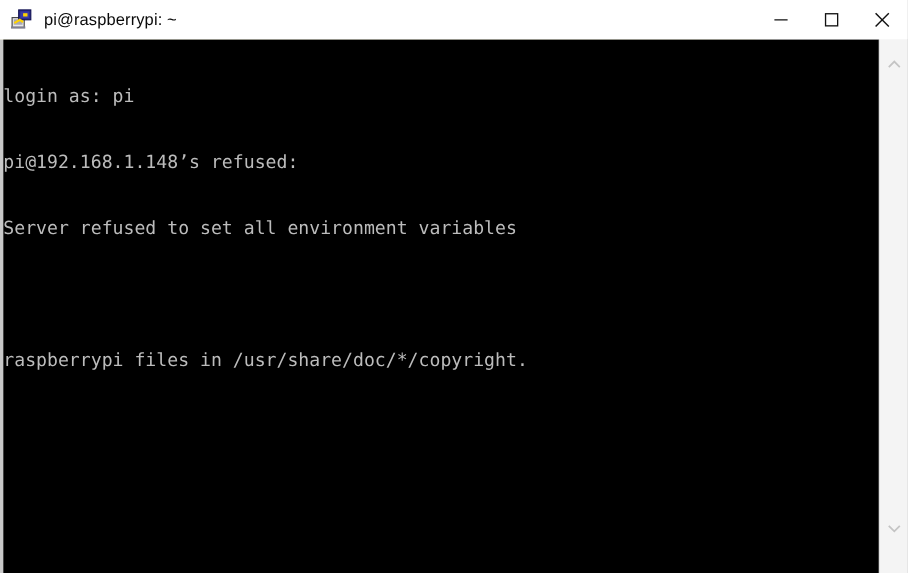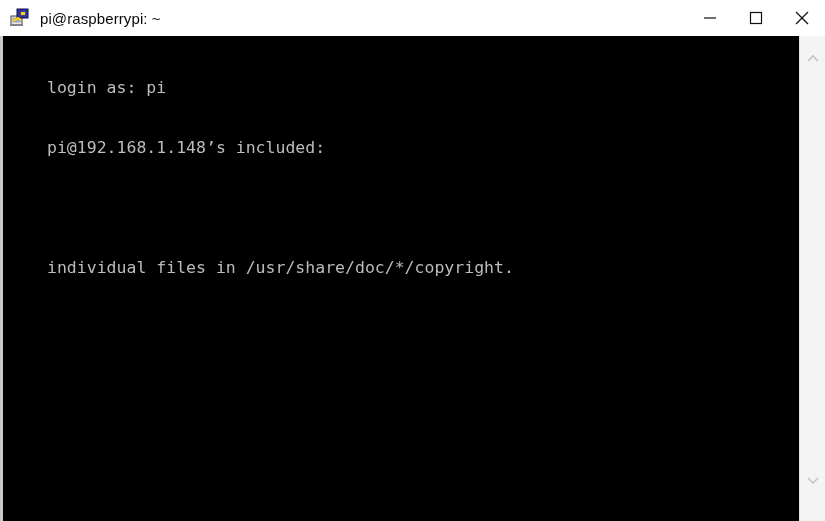--- a/index.html
+++ b/index.html
@@ -95,21 +95,21 @@
     position: absolute;
     left: 0px;
     top: 2px;
     font-family: "DejaVu Sans Mono", "Liberation Mono", monospace;
     font-size: 16.5px;
     line-height: 20px;
     color: #bcbcbc;
     white-space: pre;
     letter-spacing: 0px;
   }
-  .tline { height: 20px; white-space: pre; padding-left: 44px; }
+  .tline { height: 20px; white-space: pre; }
   .c-white  { color: #bcbcbc; }
 
   
   #scrollbar {
     position: absolute;
     right: 0;
     top: 0;
     width: 26px;
     height: 485px;
     background: #f4f4f4;
@@ -174,23 +174,24 @@
       </div>
     </div>
   </div>
 
   <div id="terminal-outer">
     <div id="term-border-left"></div>
 
     <div id="terminal">
       <div id="term-text">
         <div class="tline c-white">login as: pi</div>
-        <div class="tline c-white">pi@192.168.1.148’s included:</div>
+        <div class="tline c-white">pi@192.168.1.148’s refused:</div>
+        <div class="tline c-white">Server refused to set all environment variables</div>
         <div class="tline c-white"></div>
-        <div class="tline c-white">individual files in /usr/share/doc/*/copyright.</div>
+        <div class="tline c-white">raspberrypi files in /usr/share/doc/*/copyright.</div>
         
         
         
         
         
       </div>
     </div>
 
     <div id="scrollbar">
       <div class="sb-arrow" id="sb-up">

